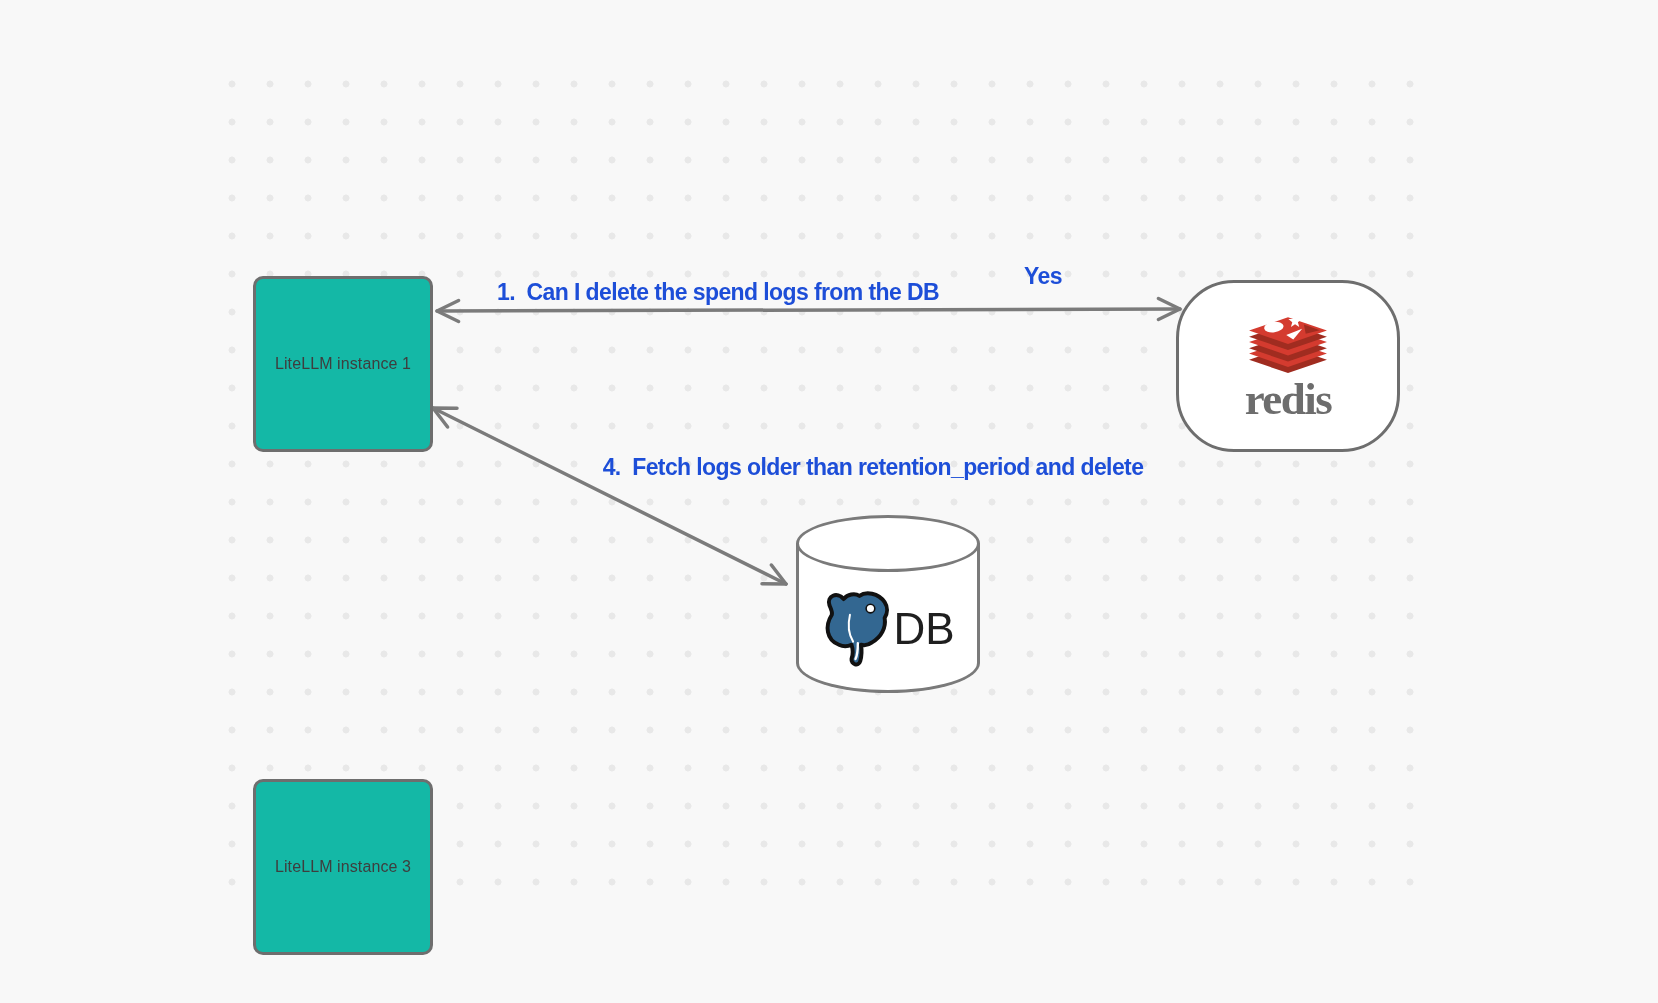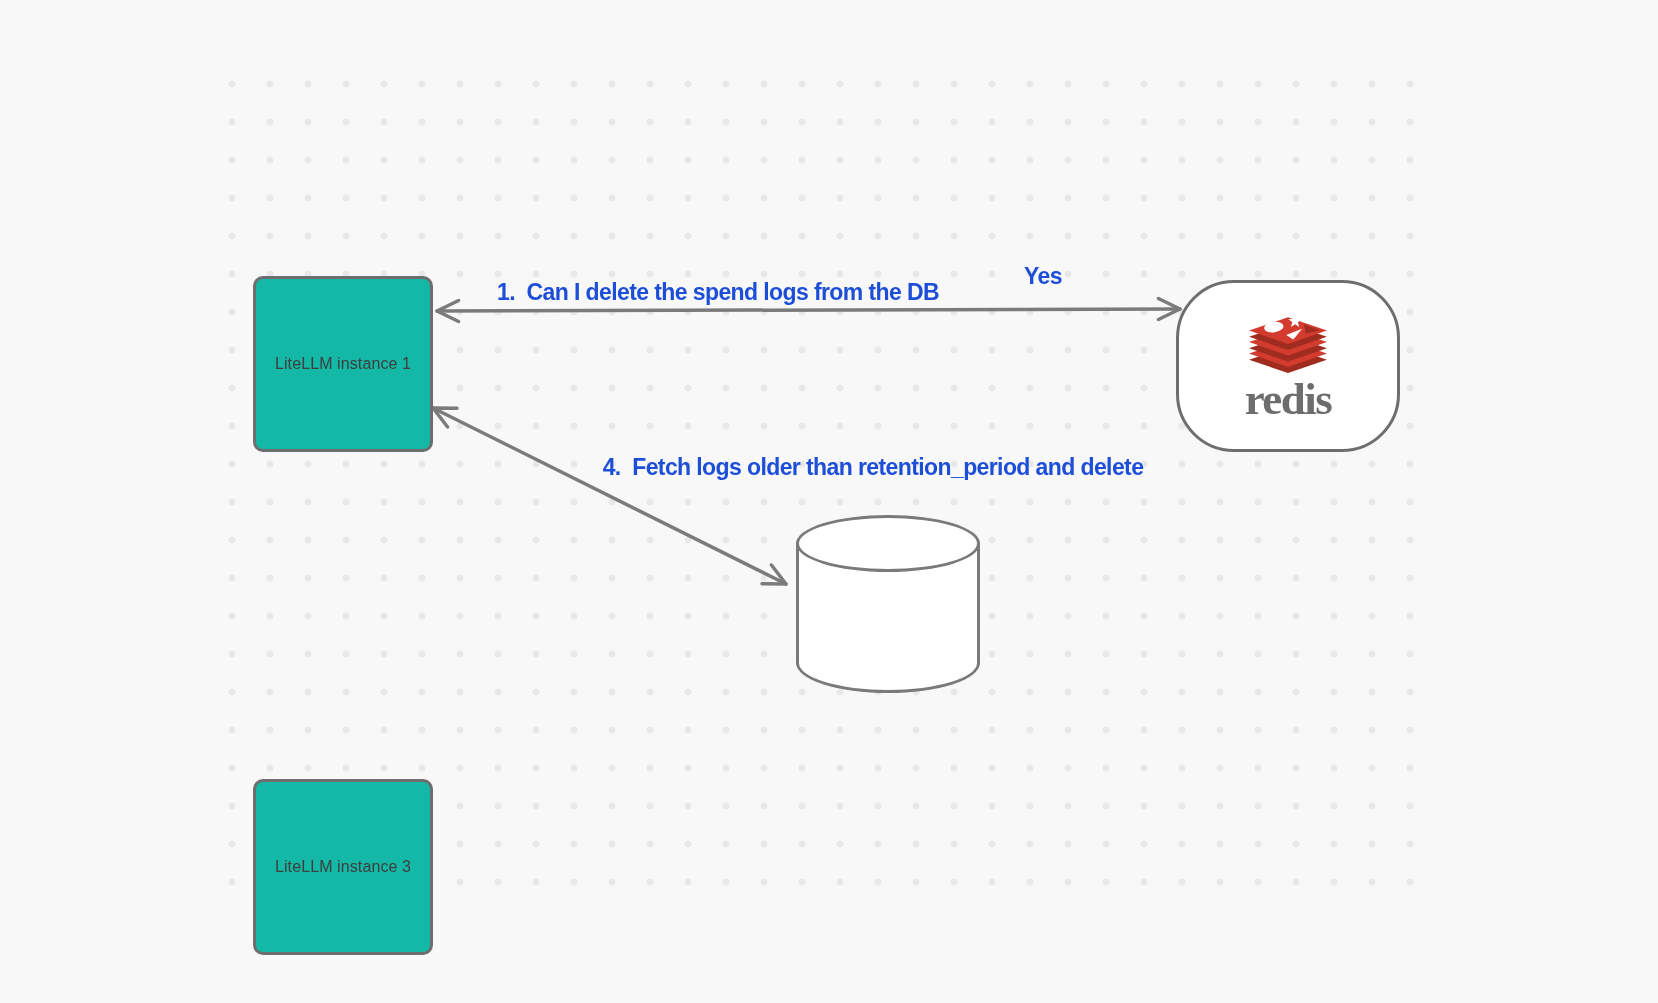--- a/index.html
+++ b/index.html
@@ -100,19 +100,33 @@
       <polygon fill="#ffffff" points="60,-3.5 62,1.75 67.6,2 63.2,5.55 64.7,11 60,7.9 55.3,11 56.8,5.55 52.4,2 58,1.75"></polygon>
       <polygon fill="#ffffff" points="50,20 68,13 58,25"></polygon>
       <polygon fill="#a02c20" points="70,8 88,14.5 72,18.5"></polygon>
     </svg>
     <div class="redis-word">redis</div>
   </div>
 
   <div class="cylinder">
     <div class="cyl-body"></div>
     <div class="cyl-top"></div>
+    <div class="cyl-content">
+      <svg width="80" height="82" viewBox="0 0 100 104">
+        <path d="M28,14 C20,4 6,10 10,22 C12,27 14,30 13,34
+                 C4,48 6,66 22,72 C28,75 34,74 38,72
+                 C40,78 40,84 38,90 C37,97 47,100 49,93
+                 C51,86 51,78 50,72 C54,73 60,72 64,69
+                 C76,62 82,50 80,38 C84,32 84,24 80,18
+                 C72,6 56,4 48,10 C42,6 33,8 28,14 Z" fill="#336791" stroke="#111111" stroke-width="5" stroke-linejoin="round"></path>
+        <path d="M46,70 C46,78 46,84 43,90" fill="none" stroke="#ffffff" stroke-width="3" stroke-linecap="round"></path>
+        <path d="M36,34 C33,47 35,60 40,68" fill="none" stroke="#ffffff" stroke-width="2.5" stroke-linecap="round"></path>
+        <circle cx="62" cy="26" r="5.5" fill="#ffffff" stroke="#111111" stroke-width="2"></circle>
+      </svg>
+      <span class="db-label">DB</span>
+    </div>
   </div>
 
   <div class="edge-label edge-label-1">1.  Can I delete the spend logs from the DB</div>
   <div class="edge-label edge-label-yes">Yes</div>
   <div class="edge-label edge-label-2">4.  Fetch logs older than retention_period and delete</div>
 
 </div>
 
 </body></html>

